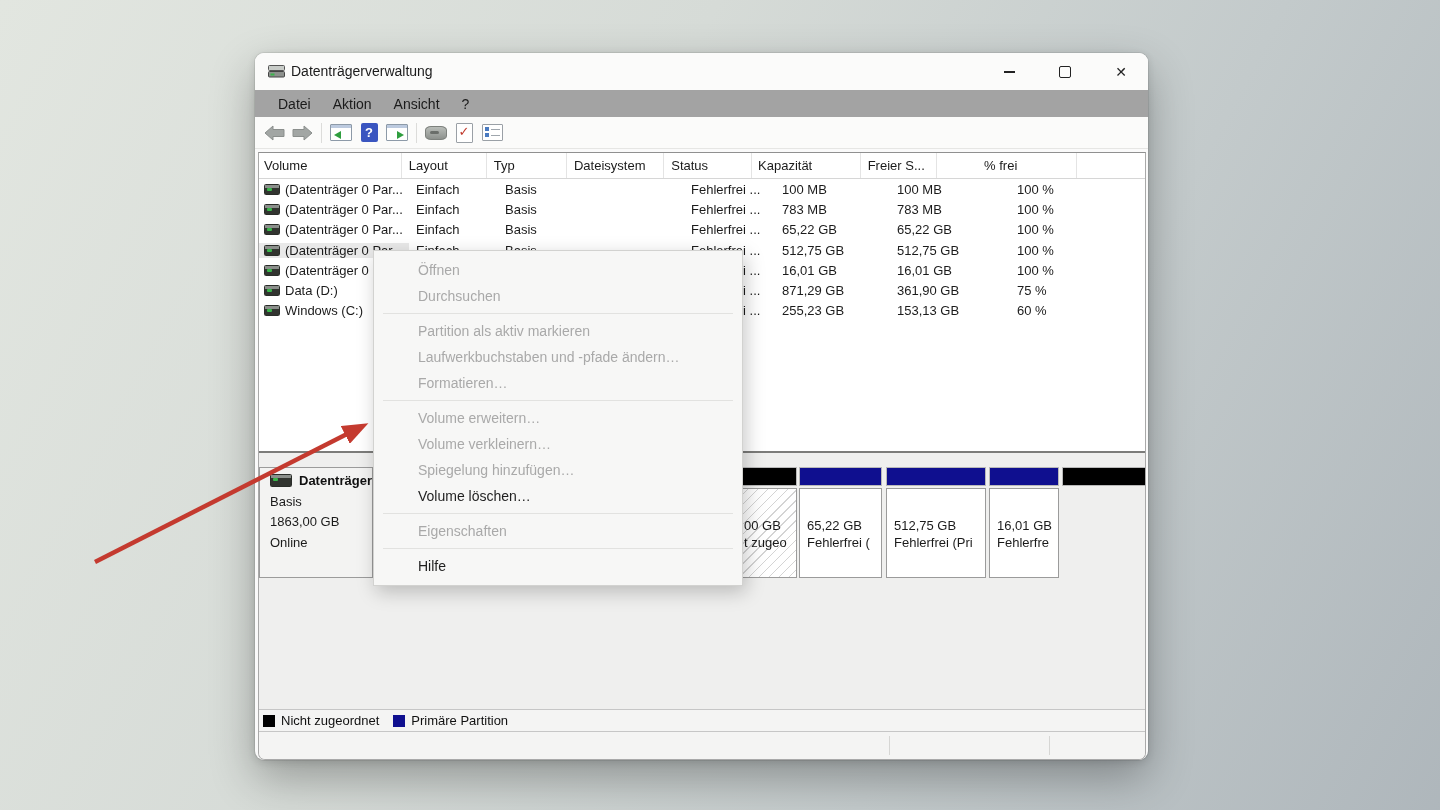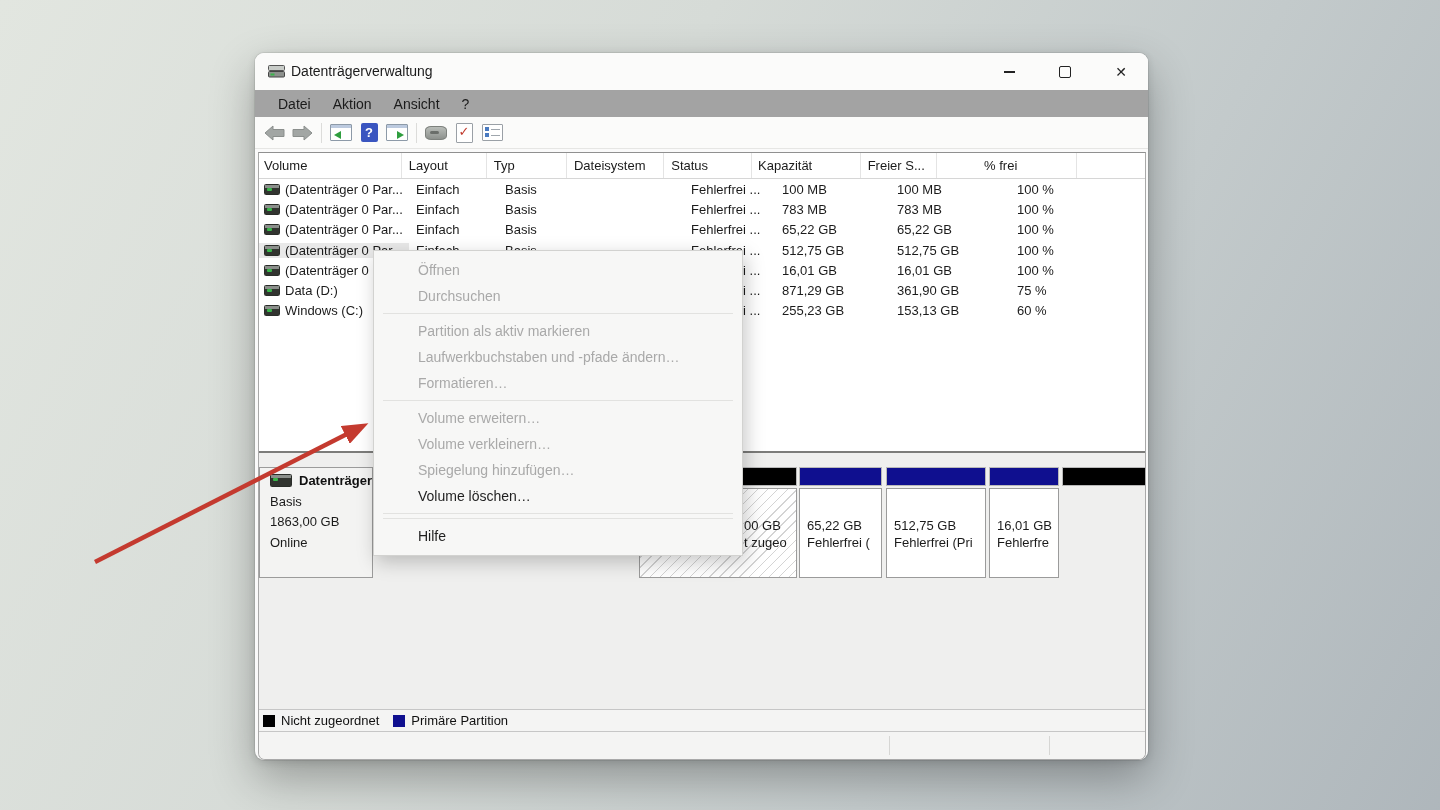--- a/index.html
+++ b/index.html
@@ -344,20 +344,21 @@
         <div class="cm-sep"></div>
         <div class="cm-item disabled">Partition als aktiv markieren</div>
         <div class="cm-item disabled">Laufwerkbuchstaben und -pfade ändern…</div>
         <div class="cm-item disabled">Formatieren…</div>
         <div class="cm-sep"></div>
         <div class="cm-item disabled">Volume erweitern…</div>
         <div class="cm-item disabled">Volume verkleinern…</div>
         <div class="cm-item disabled">Spiegelung hinzufügen…</div>
         <div class="cm-item">Volume löschen…</div>
         <div class="cm-sep"></div>
+        <div class="cm-item disabled">Eigenschaften</div>
         <div class="cm-sep"></div>
         <div class="cm-item">Hilfe</div>
       </div>
 
   </div>
 
   <svg class="arrow-overlay" viewBox="0 0 1440 810">
     <defs>
       <marker id="ah" markerUnits="userSpaceOnUse" markerWidth="26" markerHeight="20" refX="2" refY="10" orient="auto">
         <path d="M0,0 L26,10 L0,20 Z" fill="#c43a2f"></path>

